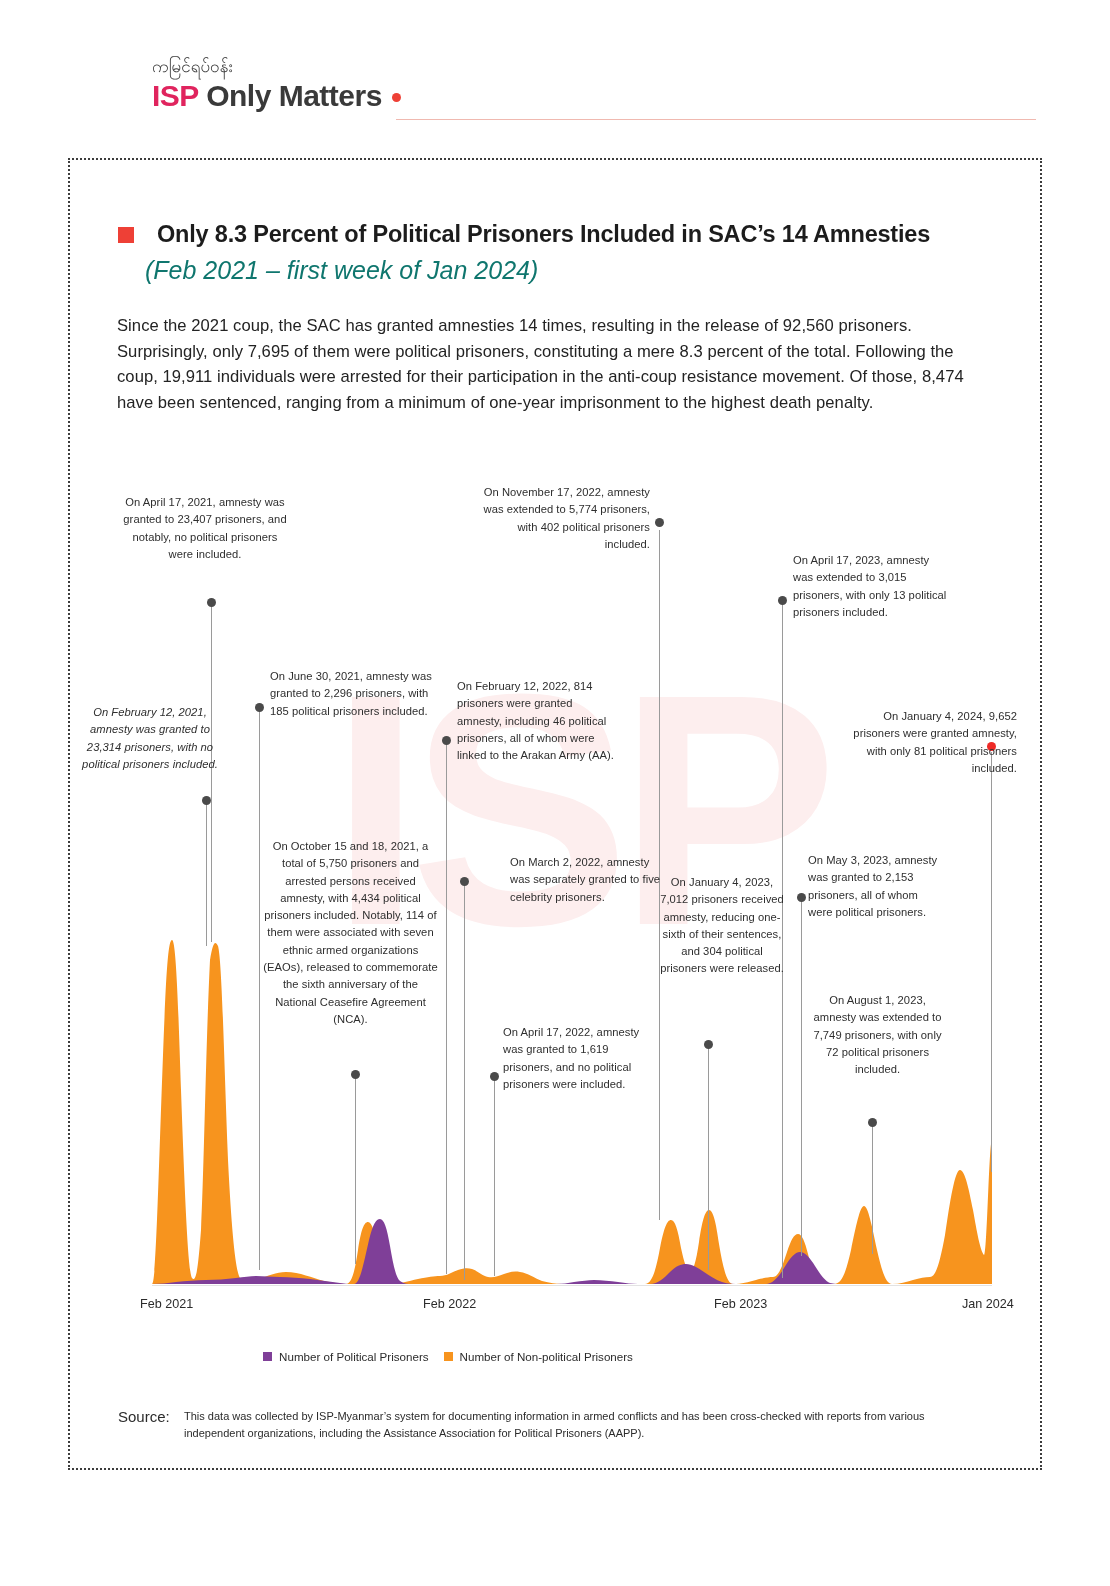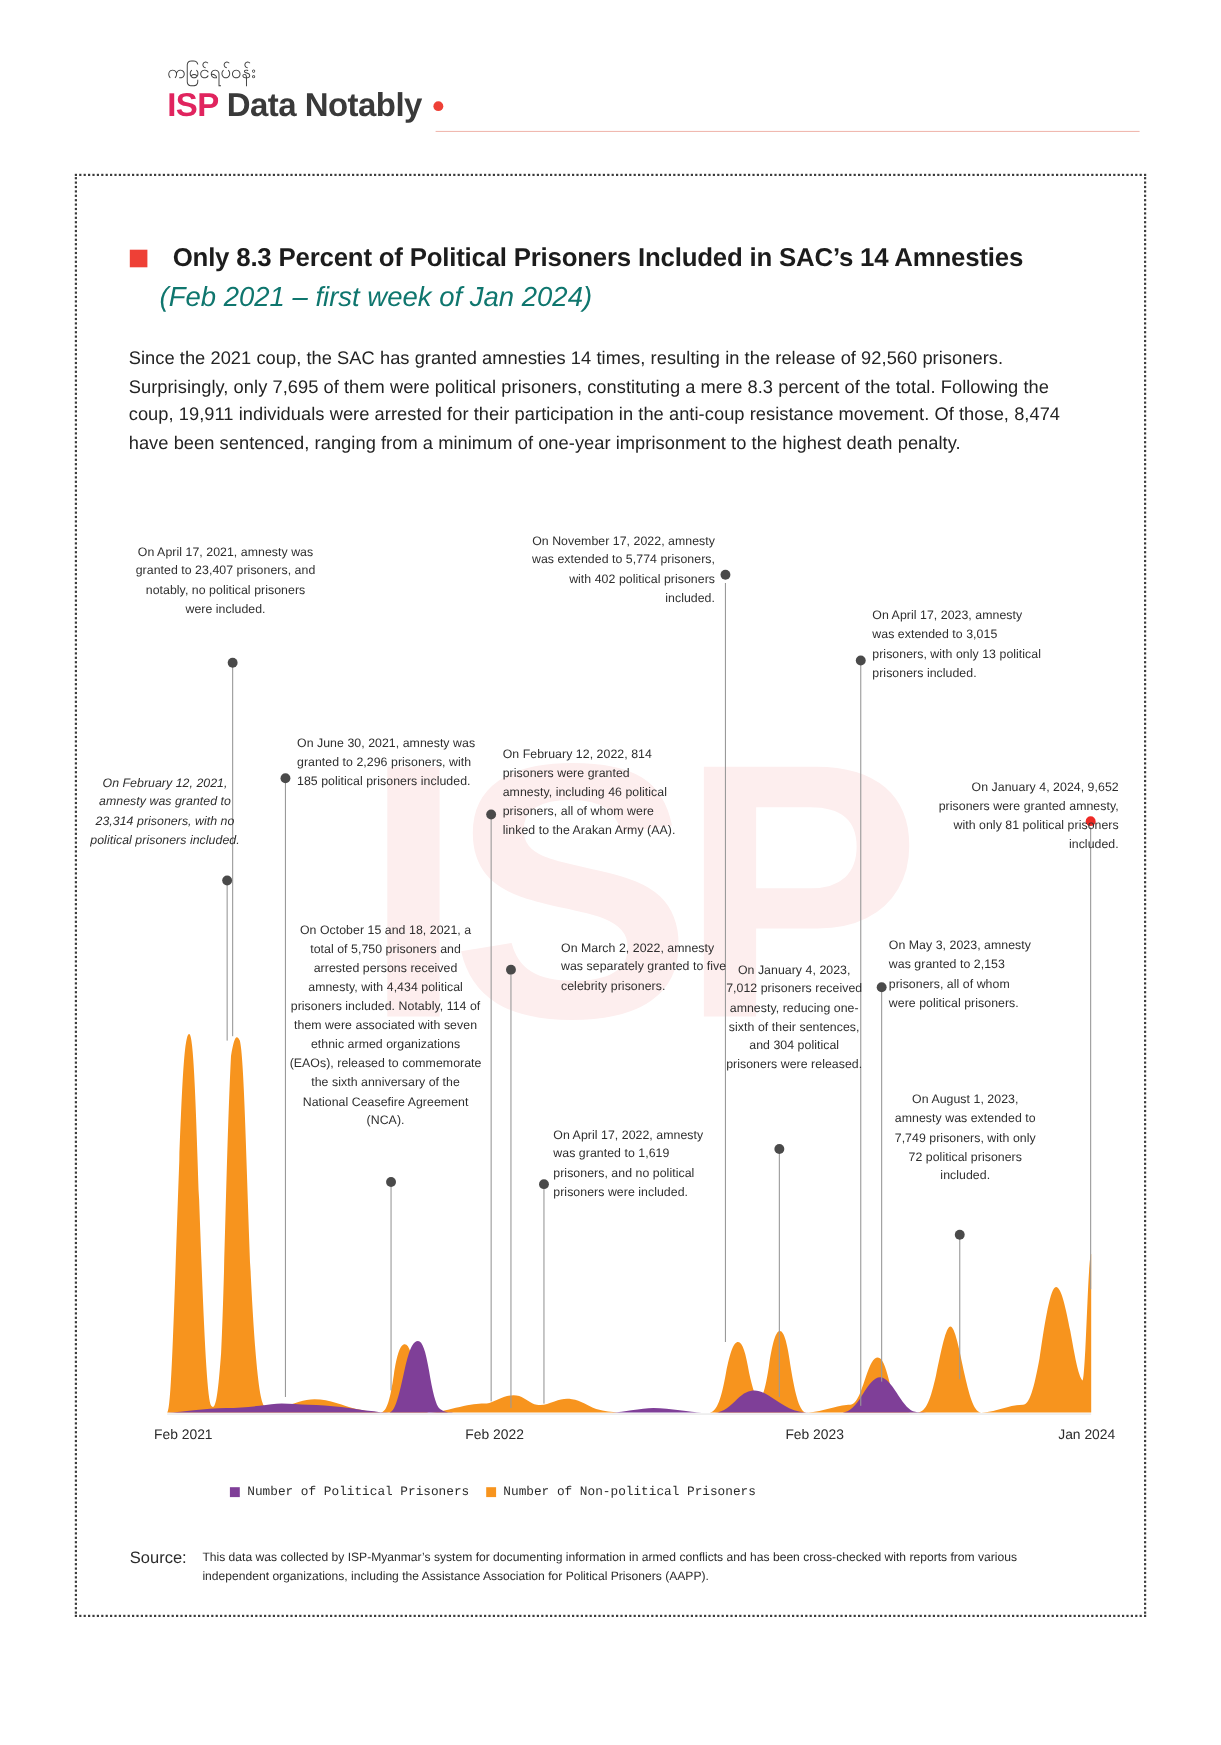--- a/index.html
+++ b/index.html
@@ -80,37 +80,37 @@
 
   
   .axis-line {
     position:absolute; left:152px; top:1285px; width:840px; height:1px; background:#e3e3e3;
   }
   .axis-lab { position:absolute; font-size:12.6px; color:#2b2b2b; top:1297px; }
 
   
   .legend {
     position:absolute; left:0; top:1350px; width:896px;
-    display:flex; justify-content:center; align-items:center; gap:15px;font-family:Liberation Mono, monospace;
+    display:flex; justify-content:center; align-items:center; gap:15px;
   }
   .leg-item { display:flex; align-items:center; font-size:11.6px; color:#2b2b2b; }
   .leg-sw { width:9px; height:9px; margin-right:7px; }
 
   
   .src-wrap { position:absolute; left:118px; top:1408px; width:830px; display:flex; }
   .src-label { font-size:15px; color:#2b2b2b; width:66px; flex:none; }
   .src-text { font-size:11px; line-height:16.5px; color:#2b2b2b; }
 </style>
 </head>
 <body>
 
 <div class="header">
   <div class="brand">
     <div class="brand-my">ကမြင်ရပ်ဝန်း</div>
-    <div class="brand-main"><span class="brand-isp">ISP</span><span class="brand-dm"> Data Notably</span><span class="brand-dot"></span></div>
+    <div class="brand-main"><span class="brand-isp">ISP</span><span class="brand-dm"> Only Matters</span><span class="brand-dot"></span></div>
   </div>
   <div class="brand-rule"></div>
 </div>
 
 <div class="frame"></div>
 
 <div class="title-row">
   <span class="title-bullet"></span>
   <span class="title-text">Only 8.3 Percent of Political Prisoners Included in SAC’s 14 Amnesties</span>
 </div>

